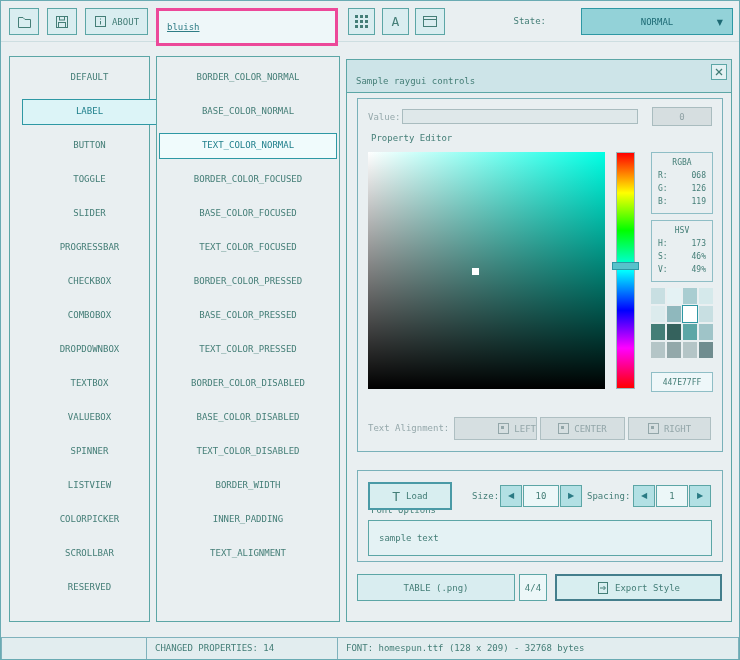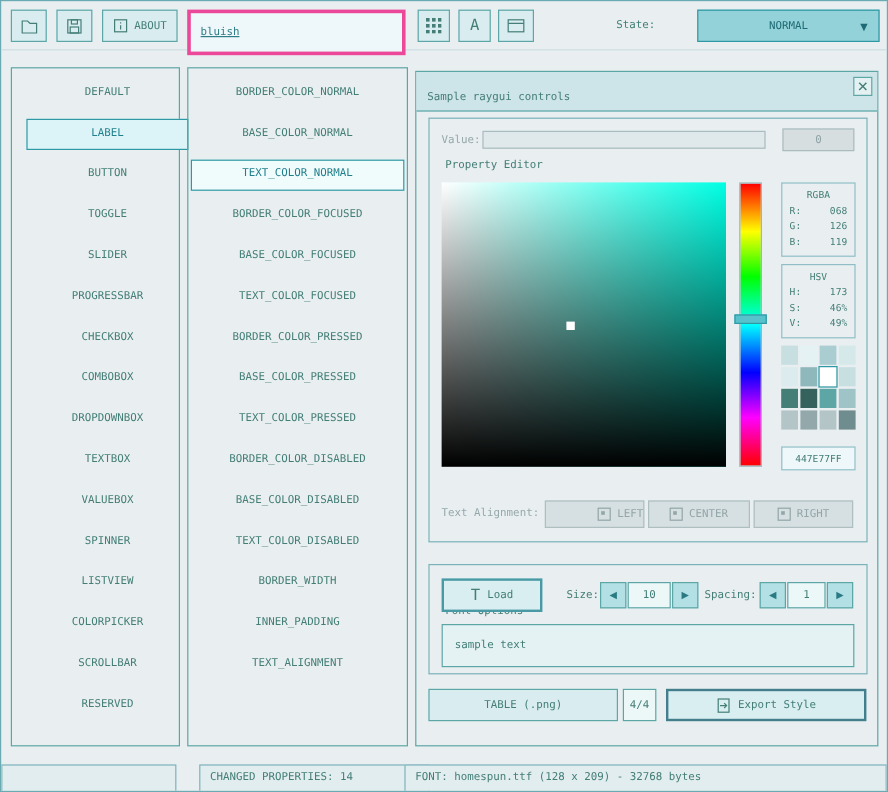--- a/index.html
+++ b/index.html
@@ -285,15 +285,15 @@
       <svg width="12" height="14" viewBox="0 0 12 14" fill="none" stroke="currentColor" stroke-width="1">
         <rect x="1.5" y="1.5" width="9" height="11"></rect>
         <line x1="3" y1="7" x2="8" y2="7"></line>
         <path d="M6.5 5 L8.5 7 L6.5 9"></path>
       </svg>
       <span>Export Style</span>
     </div>
   </div>
 
   <div class="abs statuscell" style="left:0px;width:146px;"></div>
-  <div class="abs statuscell" style="left:145px;width:192px;margin-left:20px;">CHANGED PROPERTIES: 14</div>
+  <div class="abs statuscell" style="left:145px;width:192px;">CHANGED PROPERTIES: 14</div>
   <div class="abs statuscell" style="left:336px;width:402px;">FONT: homespun.ttf (128 x 209) - 32768 bytes</div>
 </div>
 
 </body></html>

